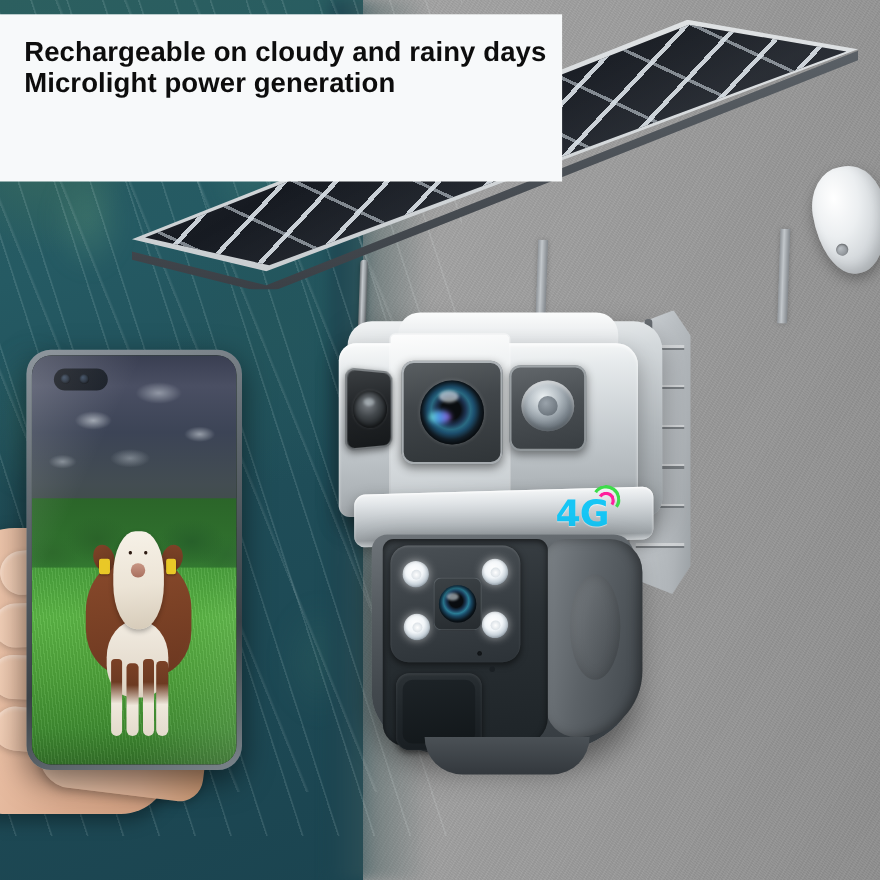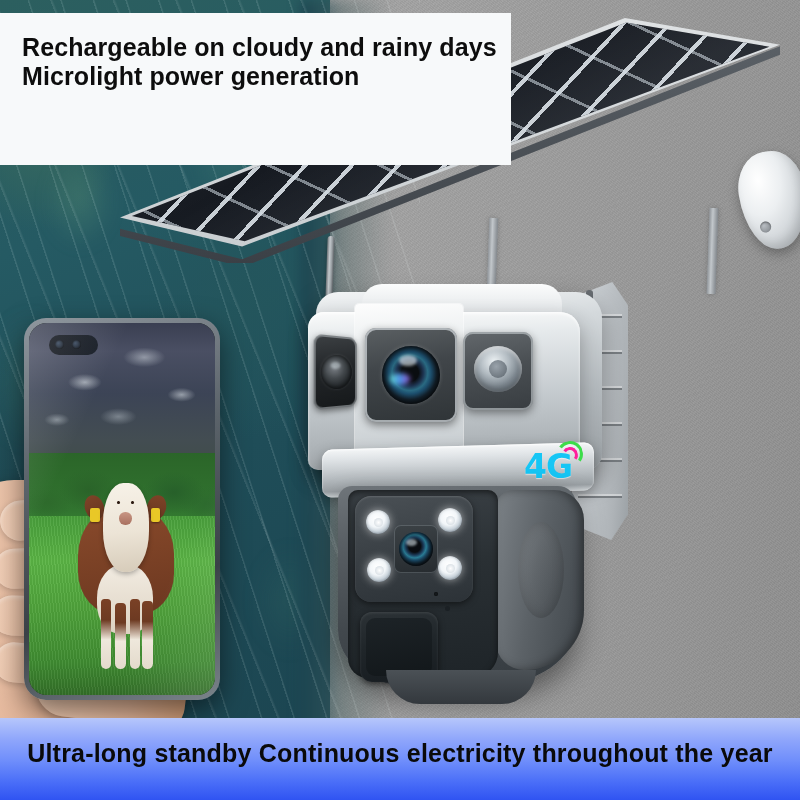--- a/index.html
+++ b/index.html
@@ -236,21 +236,21 @@
   .collar{
     position:absolute; left:22px; top:206px; width:272px; height:48px;
     background:linear-gradient(180deg,#f4f6f7 0%,#dfe3e6 22%,#b6bcc0 62%,#9aa0a4 88%,#cfd4d7 100%);
     border-radius:10px;
     box-shadow:0 5px 14px rgba(0,0,0,.35), inset 0 1px 2px rgba(255,255,255,.85);
     transform:skewY(-1.6deg);
   }
 
   
   .badge-4g{
-    position:absolute; left:224px; top:200px; width:66px; height:48px;
+    position:absolute; left:205px; top:200px; width:66px; height:48px;
     font-family:"DejaVu Sans", sans-serif;
   }
   .badge-4g .g4{
     position:absolute; left:0; top:10px; font-size:33px; font-weight:bold;
     color:#16c6f5; letter-spacing:-1px; line-height:1;
     text-shadow:0 1px 1px rgba(255,255,255,.6);
   }
   .wave{ position:absolute; border:3px solid; border-color:transparent; border-radius:50%; }
   .wave-1{ left:38px; top:7px; width:16px; height:16px; border-top-color:#ff1f9c; border-right-color:#ff1f9c; transform:rotate(-10deg); }
   .wave-2{ left:33px; top:1px; width:26px; height:26px; border-top-color:#3ddc4a; border-right-color:#3ddc4a; transform:rotate(-10deg); }
@@ -610,17 +610,14 @@
       </div>
     </div>
     <div class="phone-gloss"></div>
   </div>
 
   <div class="headline-box">
     <div class="line line-2">Rechargeable on cloudy and rainy days</div>
     <div class="line line-1">Microlight power generation</div>
   </div>
 
-  <div class="footer-banner">
-    <div class="txt">Ultra-long standby  Continuous electricity throughout the year</div>
-  </div>
 
 </div>
 
 </body></html>

